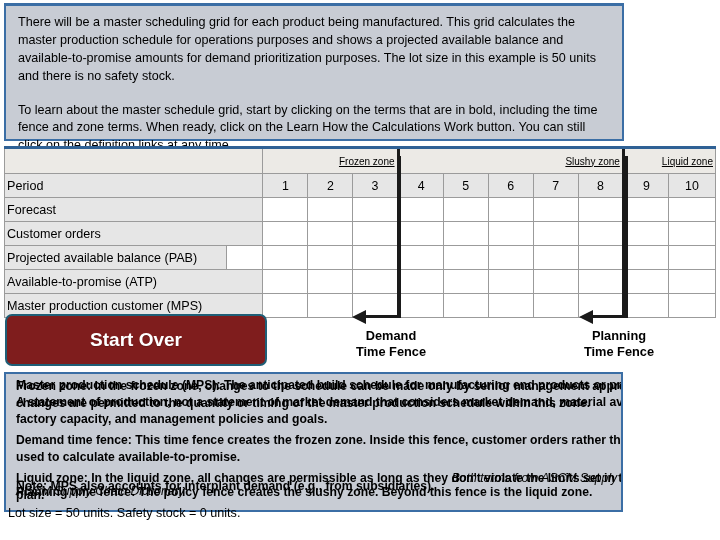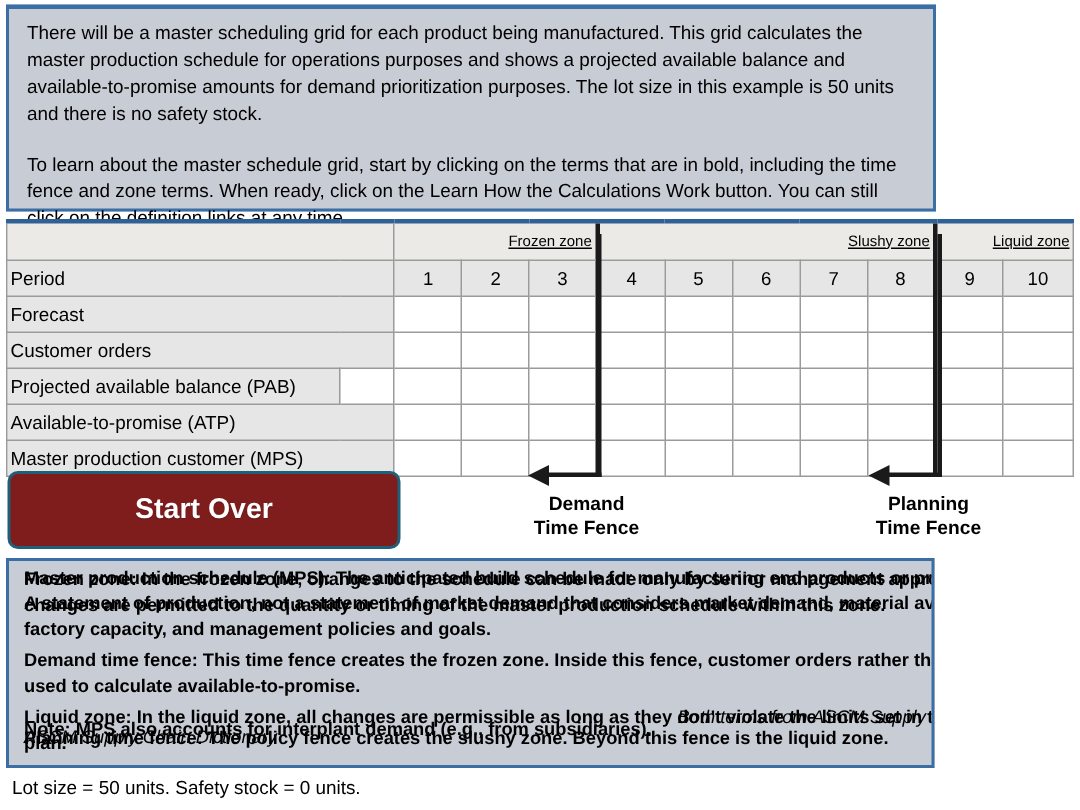--- a/index.html
+++ b/index.html
@@ -148,21 +148,21 @@
     font-size: 12.2px;
     line-height: 1.40;
     color: #000;
   }
   .defs-layer b { font-weight: bold; }
   .src { font-style: italic; }
 
   
   .footer-note {
     position: absolute;
-    left: 8px; top: 518px;
+    left: 8px; top: 506px;
     font-size: 12.6px;
     color: #000;
   }
 </style>
 </head>
 <body>
 
 <div id="page">
 
   <div class="intro-panel">

